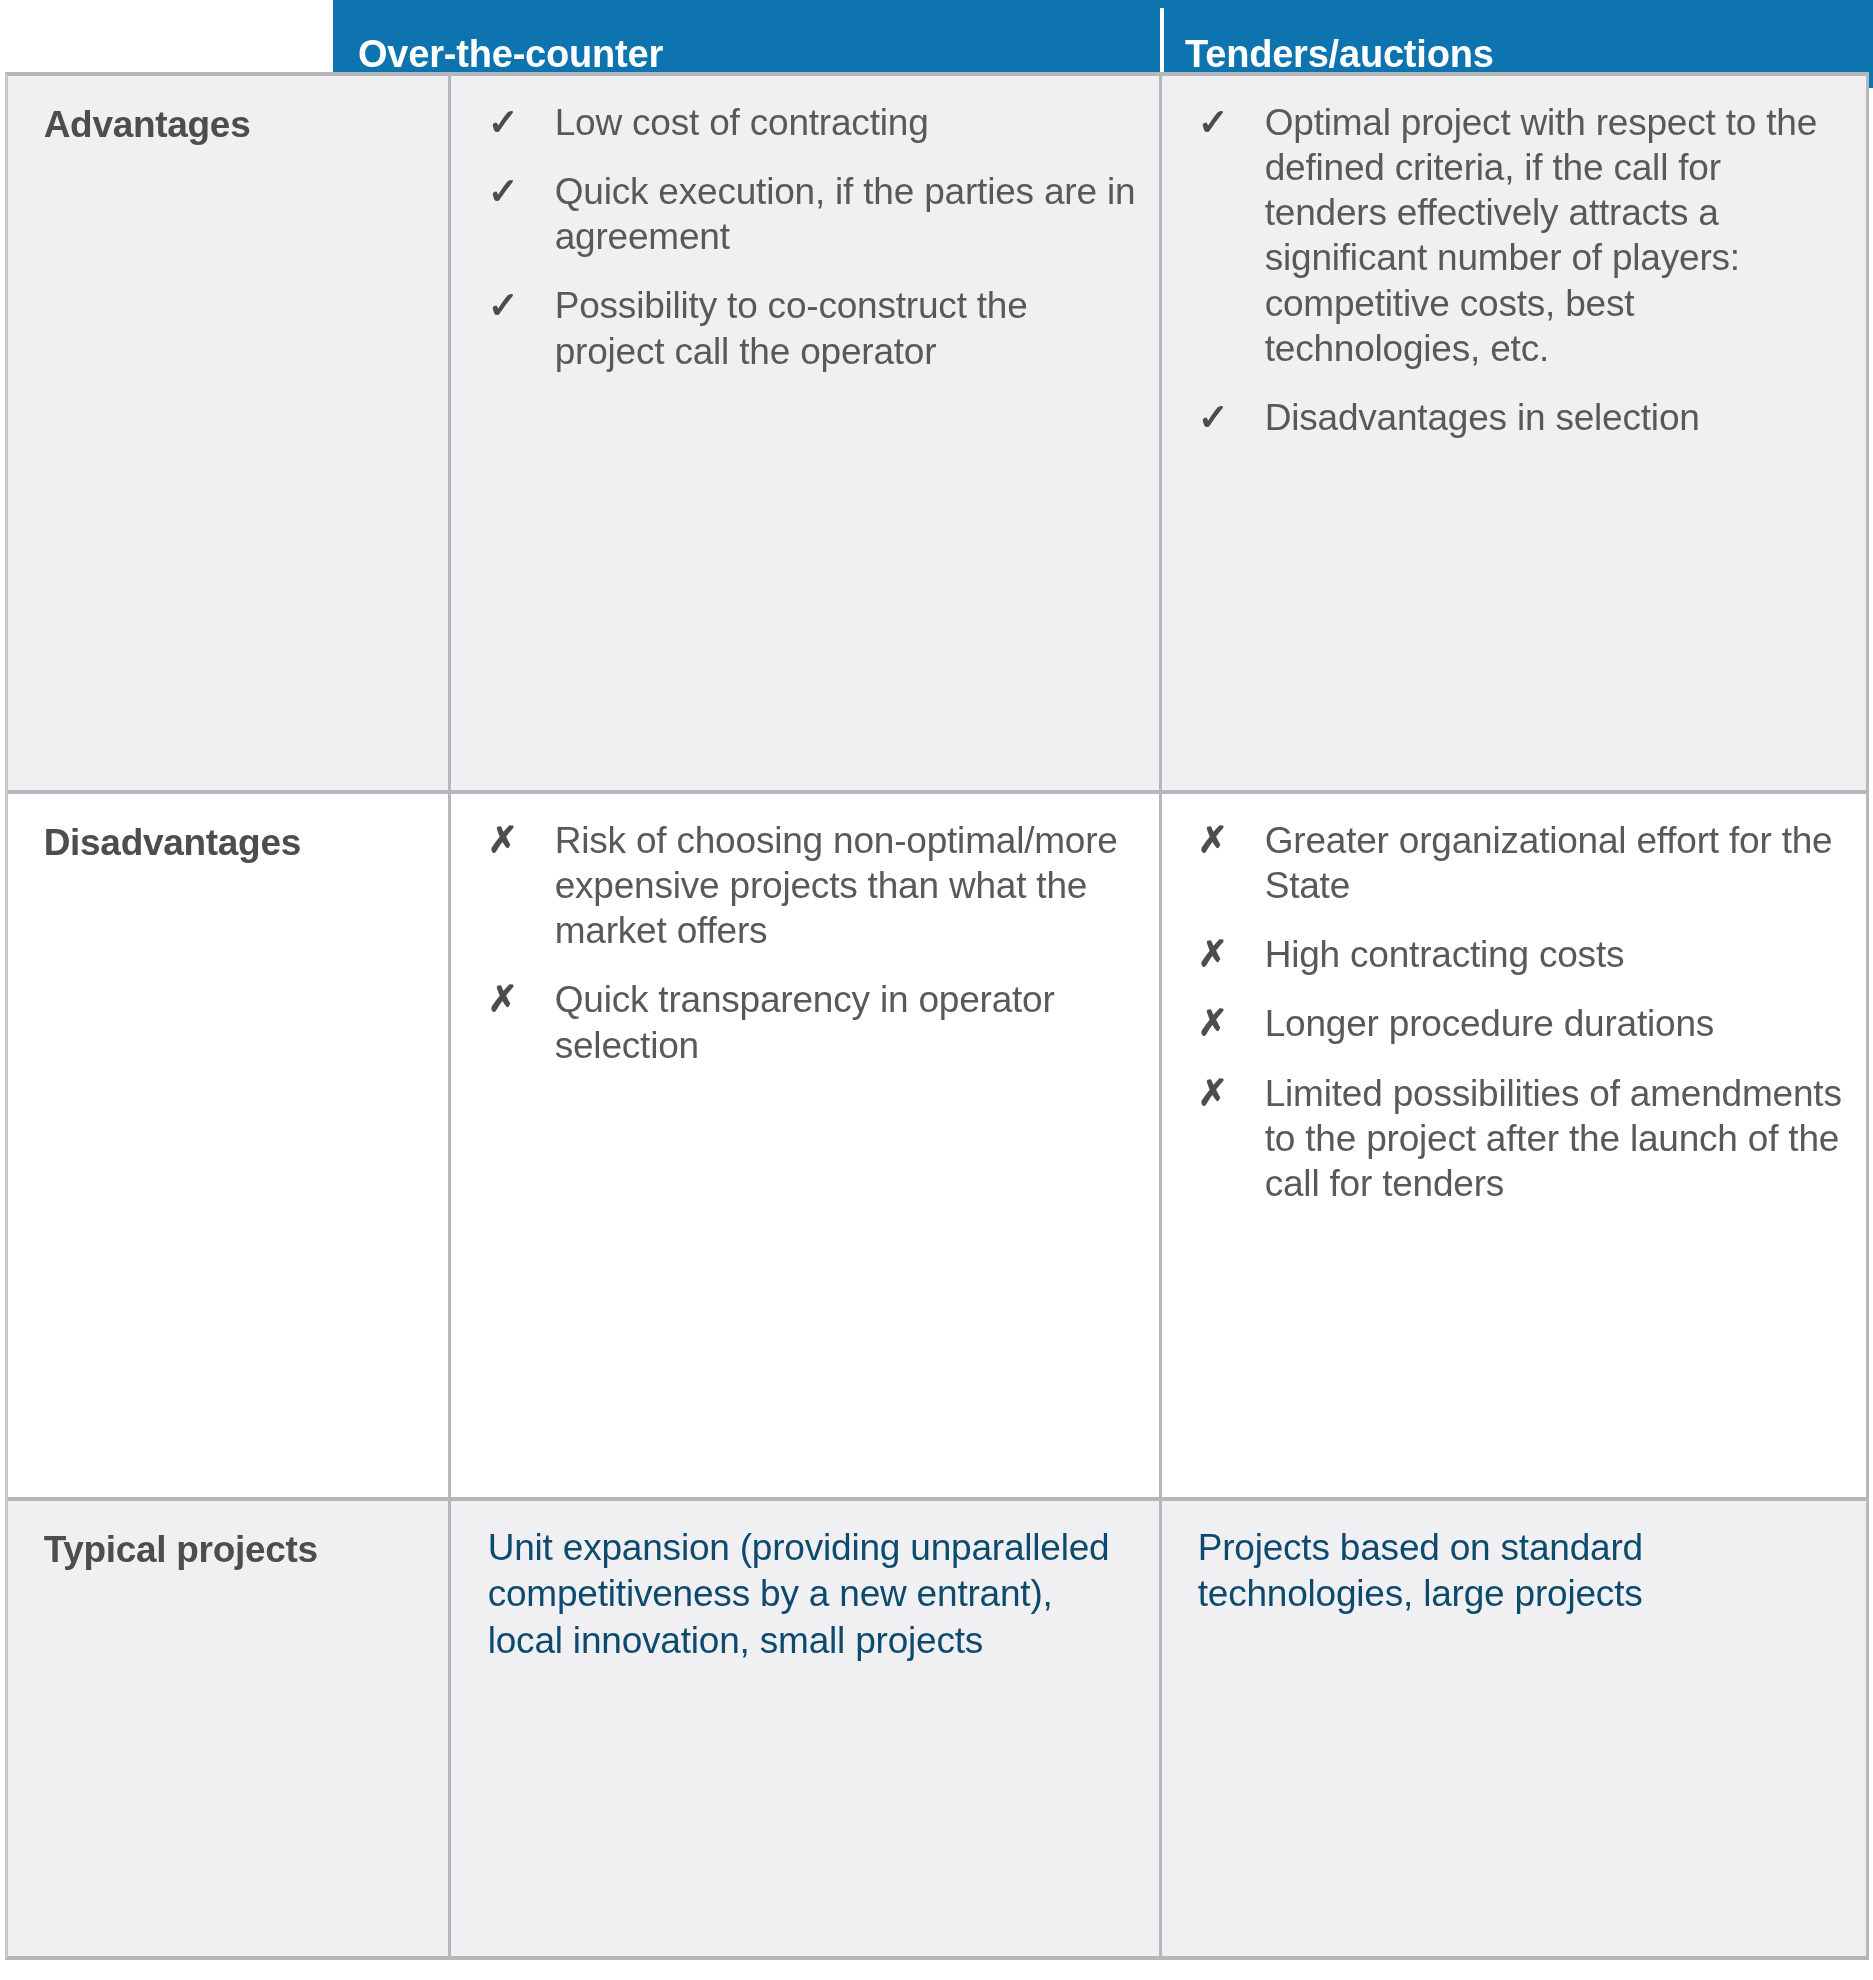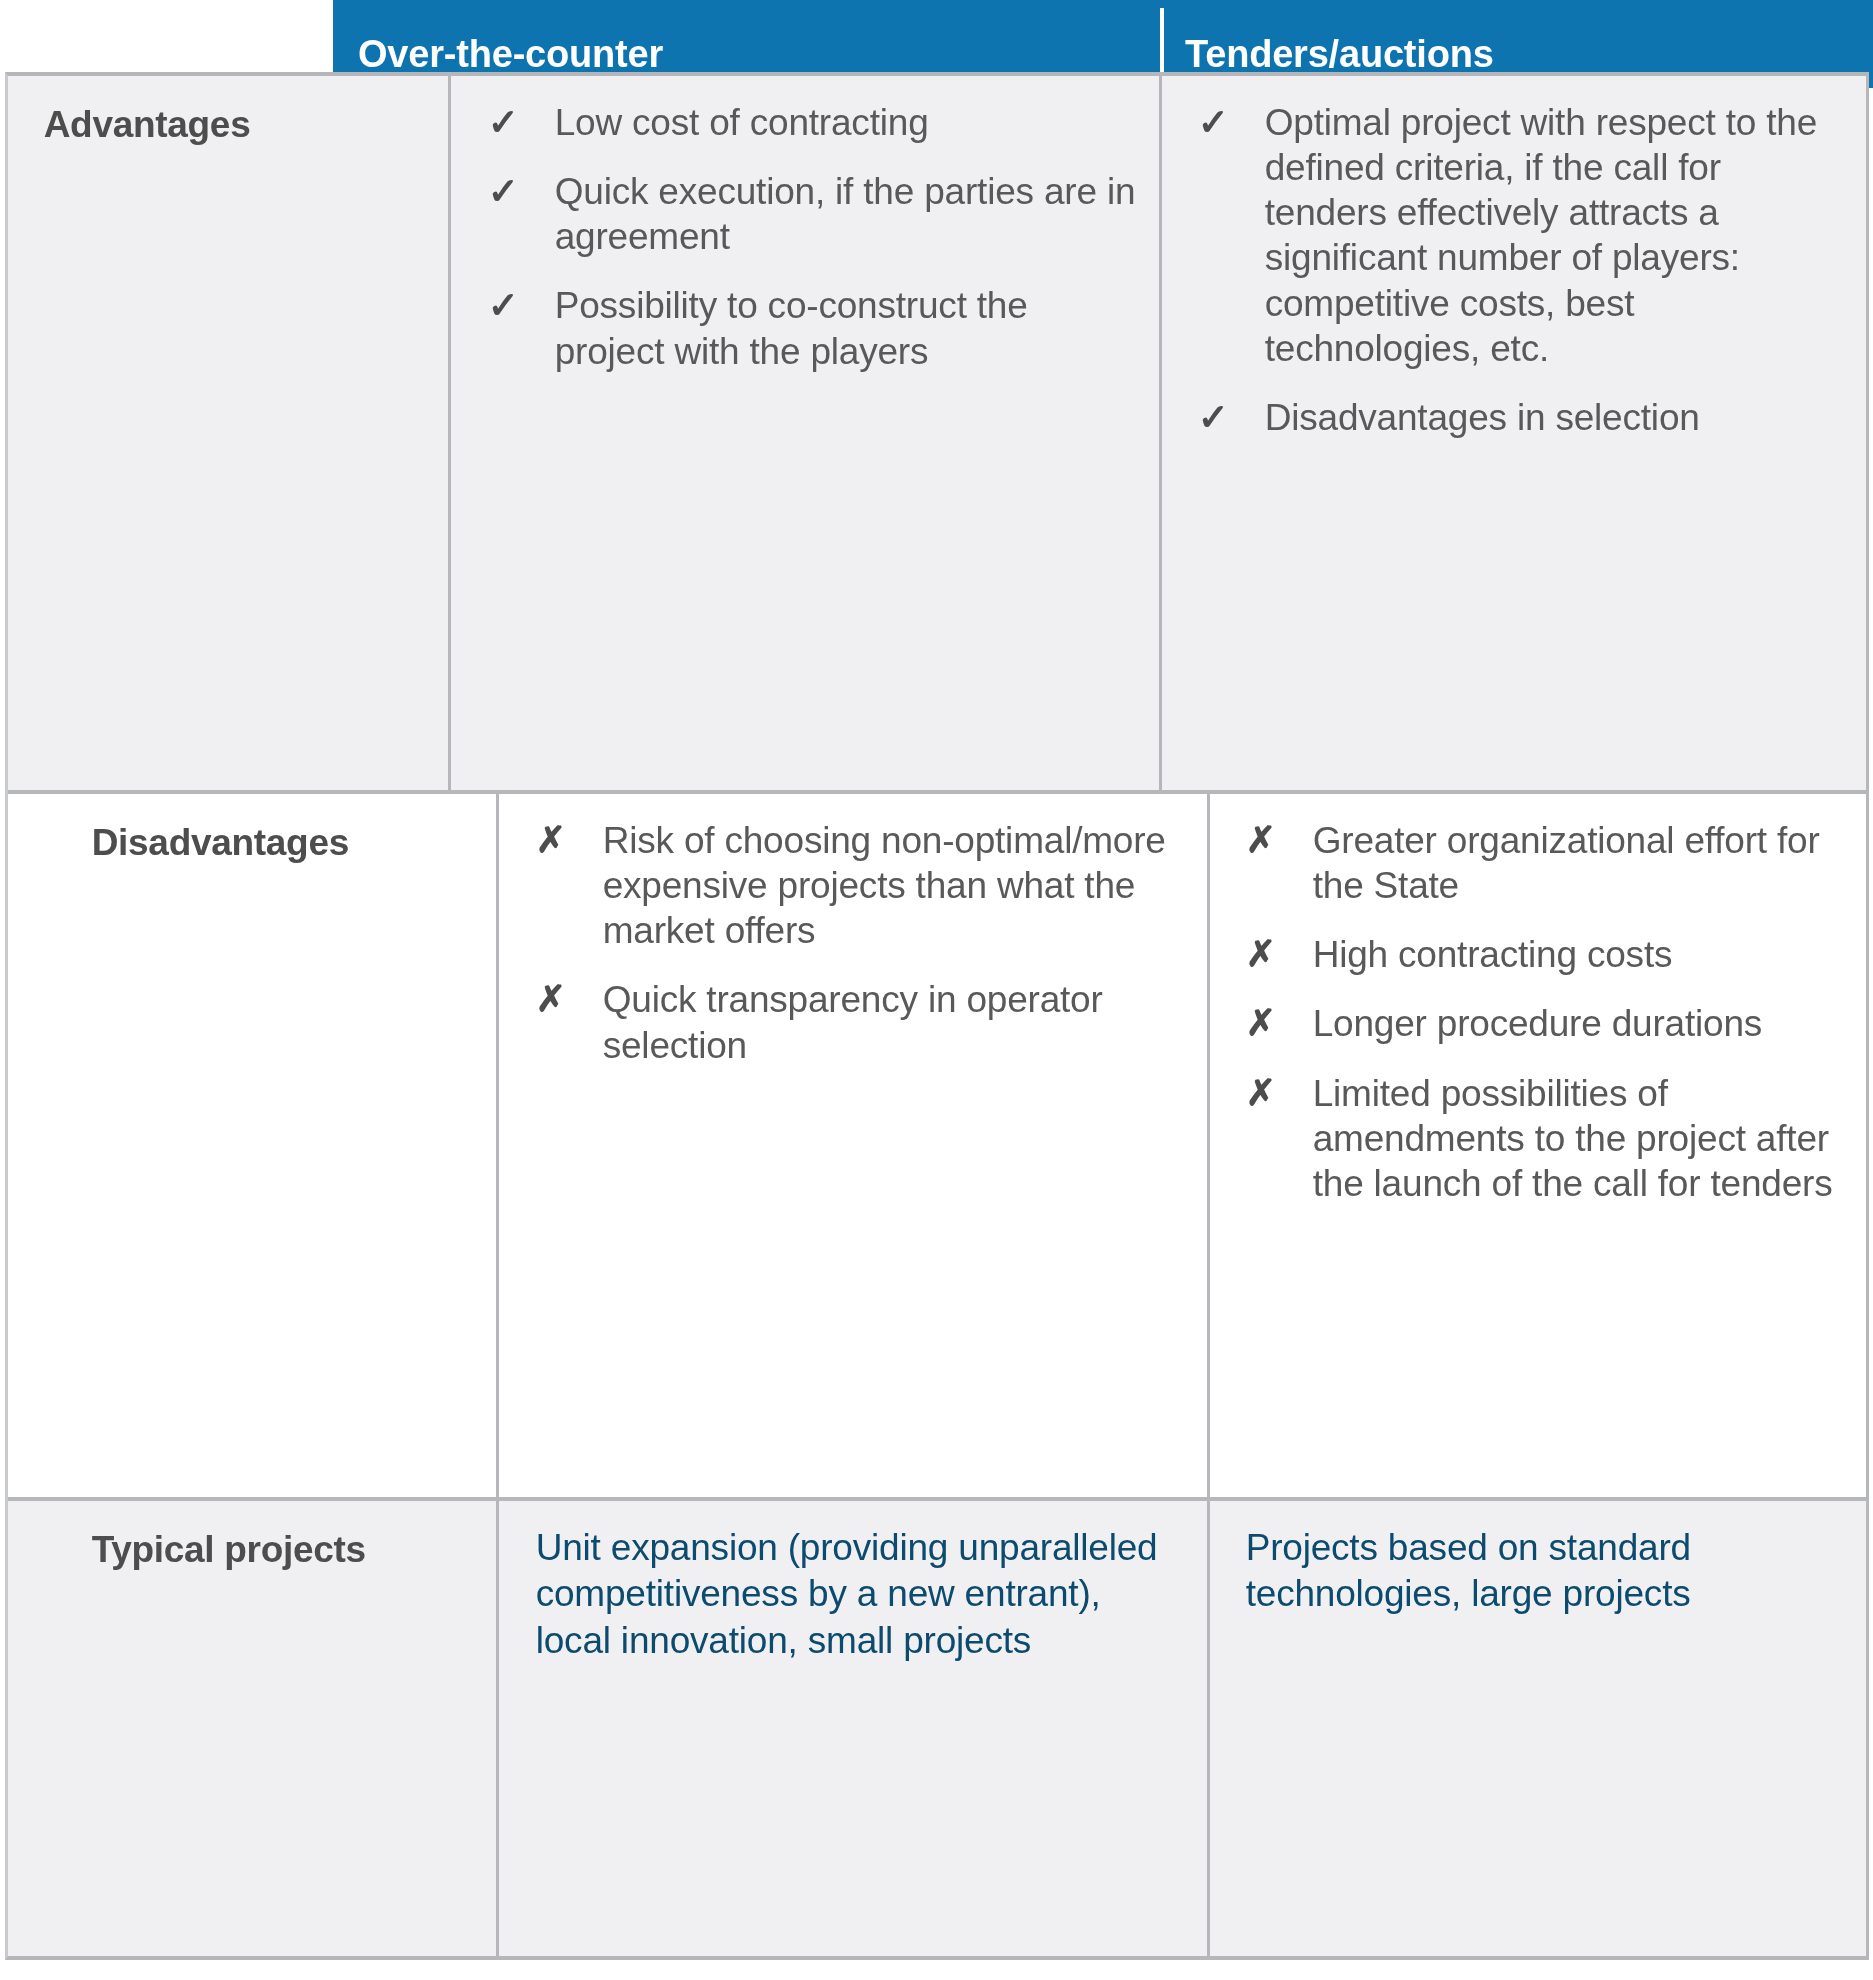--- a/index.html
+++ b/index.html
@@ -74,21 +74,21 @@
     border-right: 3.7px solid #b5b7ba;
     border-bottom: 4.7px solid #b5b7ba;
     display: flex;
     flex-direction: column;
   }
   .row {
     display: flex;
     box-sizing: border-box;
     position: relative;
   }
-  .row + .row { border-top: 4.7px solid #b5b7ba; padding-left: 48px; }
+  .row + .row { border-top: 4.7px solid #b5b7ba; }
   .row.shade { background: #f0f0f2; }
   .row.plain { background: #ffffff; }
 
   .row-advantages    { height: 714px; }
   .row-disadvantages { height: 707px; }
   .row-typical       { flex: 1 1 auto; }
 
   .cell-label {
     flex: 0 0 440px;
     width: 440px;
@@ -176,21 +176,21 @@
           <li>
             <span class="mark check">✓</span>
             <span class="bullet-text">Low cost of contracting</span>
           </li>
           <li>
             <span class="mark check">✓</span>
             <span class="bullet-text">Quick execution, if the parties are in agreement</span>
           </li>
           <li>
             <span class="mark check">✓</span>
-            <span class="bullet-text">Possibility to co-construct the project with the players</span>
+            <span class="bullet-text">Possibility to co-construct the project call the operator</span>
           </li>
         </ul>
       </div>
 
       <div class="cell-content col-tend">
         <ul class="bullets">
           <li>
             <span class="mark check">✓</span>
             <span class="bullet-text">Optimal project with respect to the defined criteria, if the call for tenders effectively attracts a significant number of players: competitive costs, best technologies, etc.</span>
           </li>

